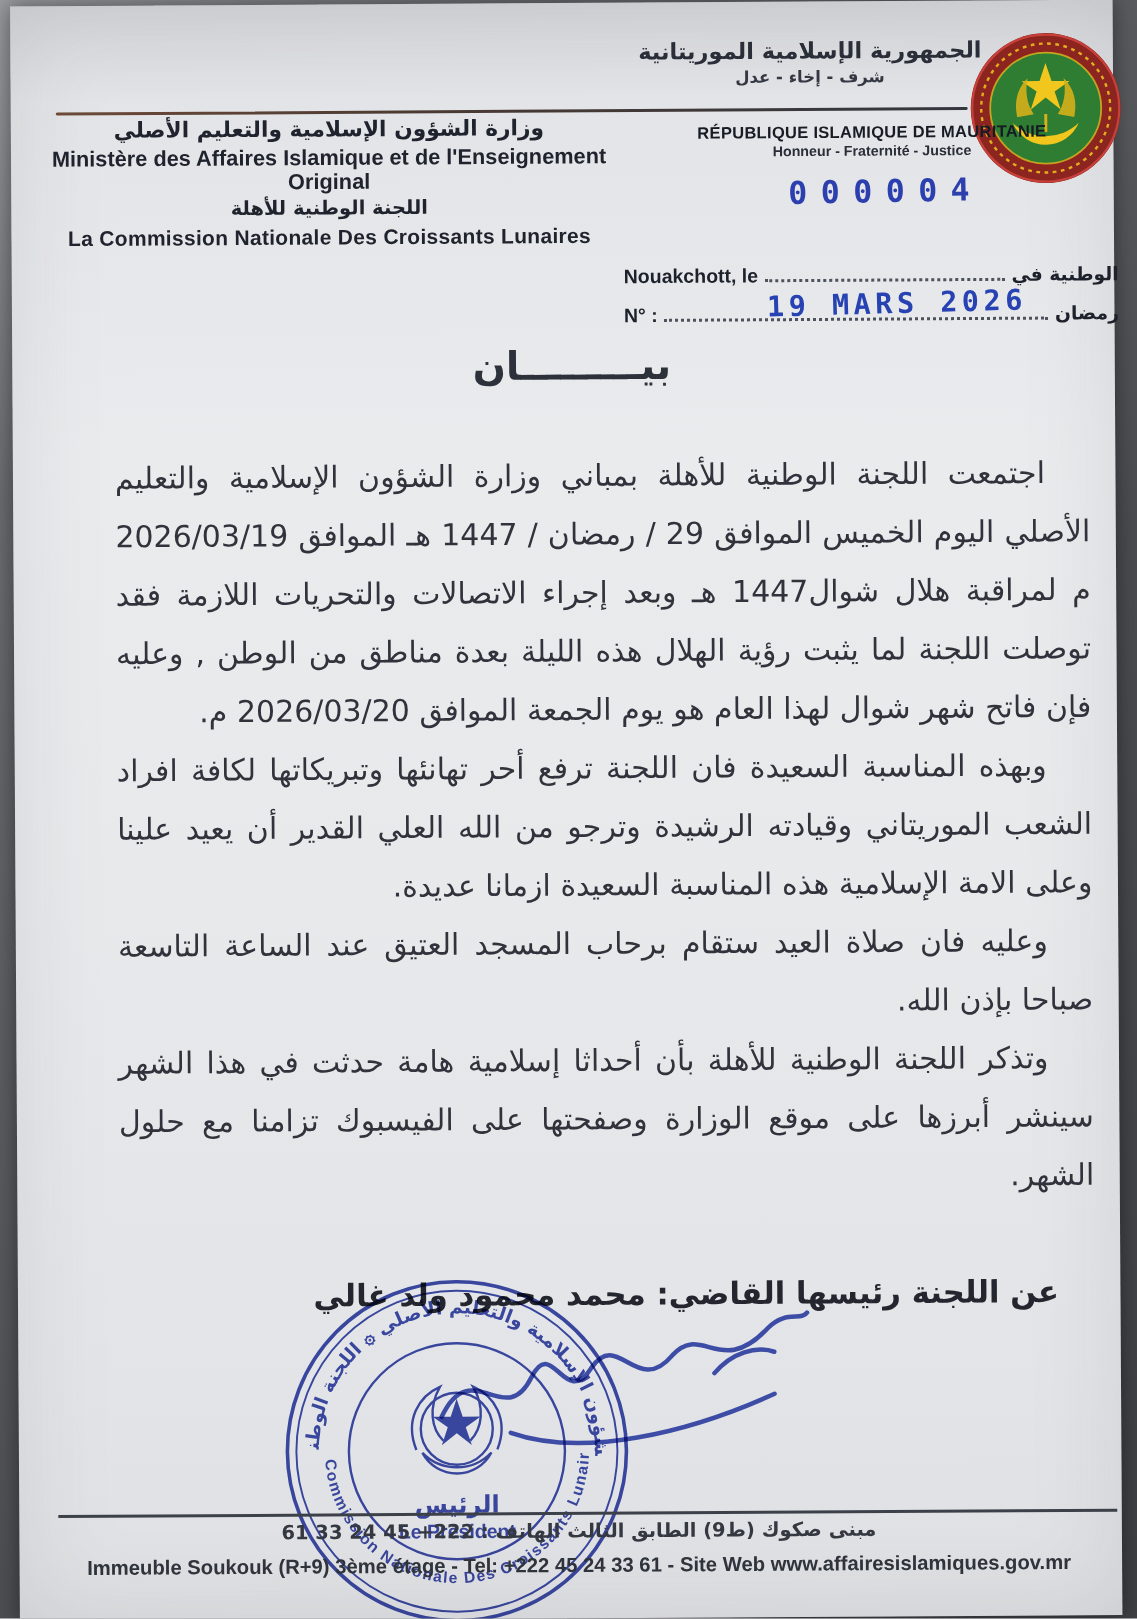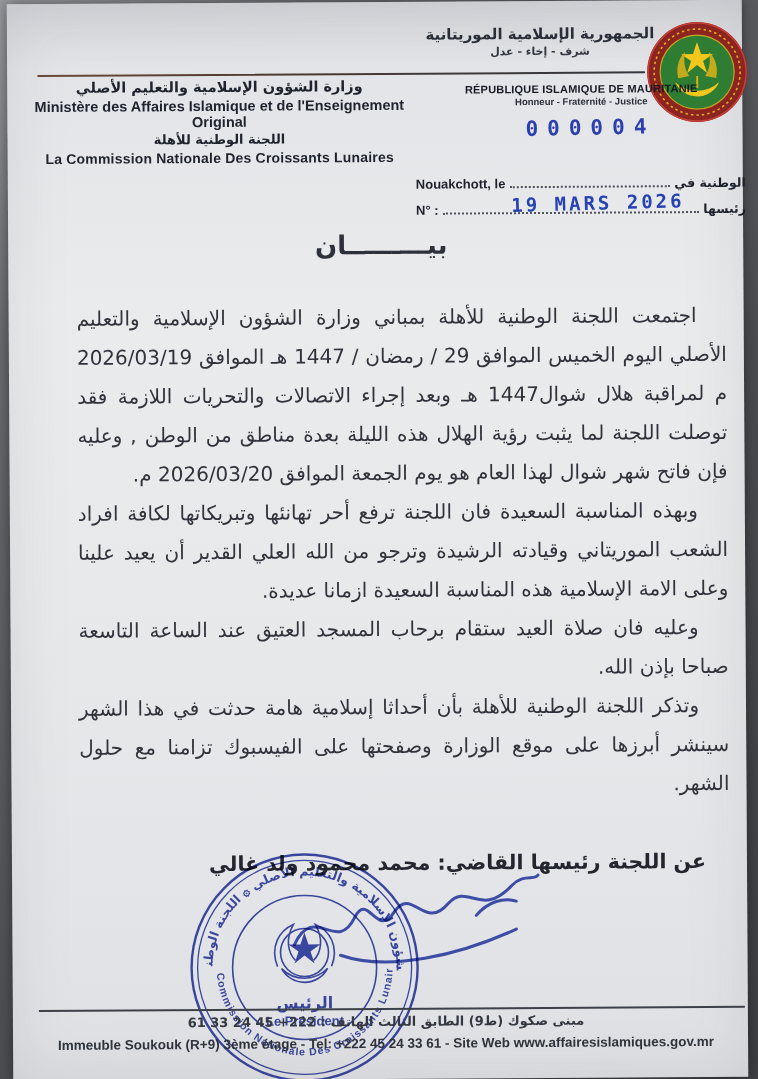--- a/index.html
+++ b/index.html
@@ -102,21 +102,21 @@
 
   <div class="abs field-row row-city">
     <span class="fr-label">Nouakchott, le</span>
     <span class="dots"></span>
     <span class="ar-label">الوطنية في</span>
   </div>
 
   <div class="abs field-row row-num">
     <span class="fr-label">N° :</span>
     <span class="dots"></span>
-    <span class="ar-label">رئيسها</span>
+    <span class="ar-label">رمضان</span>
   </div>
 
   <div class="abs date-stamp">19 MARS 2026</div>
 
   <div class="abs doc-title">بيـــــــــان</div>
 
   <div class="abs body-text">
     <p>اجتمعت اللجنة الوطنية للأهلة بمباني وزارة الشؤون الإسلامية والتعليم الأصلي اليوم الخميس الموافق 29 / رمضان / 1447 هـ الموافق 2026/03/19 م لمراقبة هلال شوال1447 هـ وبعد إجراء الاتصالات والتحريات اللازمة فقد توصلت اللجنة لما يثبت رؤية الهلال هذه الليلة بعدة مناطق من الوطن , وعليه فإن فاتح شهر شوال لهذا العام هو يوم الجمعة الموافق 2026/03/20 م.</p>
     <p>وبهذه المناسبة السعيدة فان اللجنة ترفع أحر تهانئها وتبريكاتها لكافة افراد الشعب الموريتاني وقيادته الرشيدة وترجو من الله العلي القدير أن يعيد علينا وعلى الامة الإسلامية هذه المناسبة السعيدة ازمانا عديدة.</p>
     <p>وعليه فان صلاة العيد ستقام برحاب المسجد العتيق عند الساعة التاسعة صباحا بإذن الله.</p>

